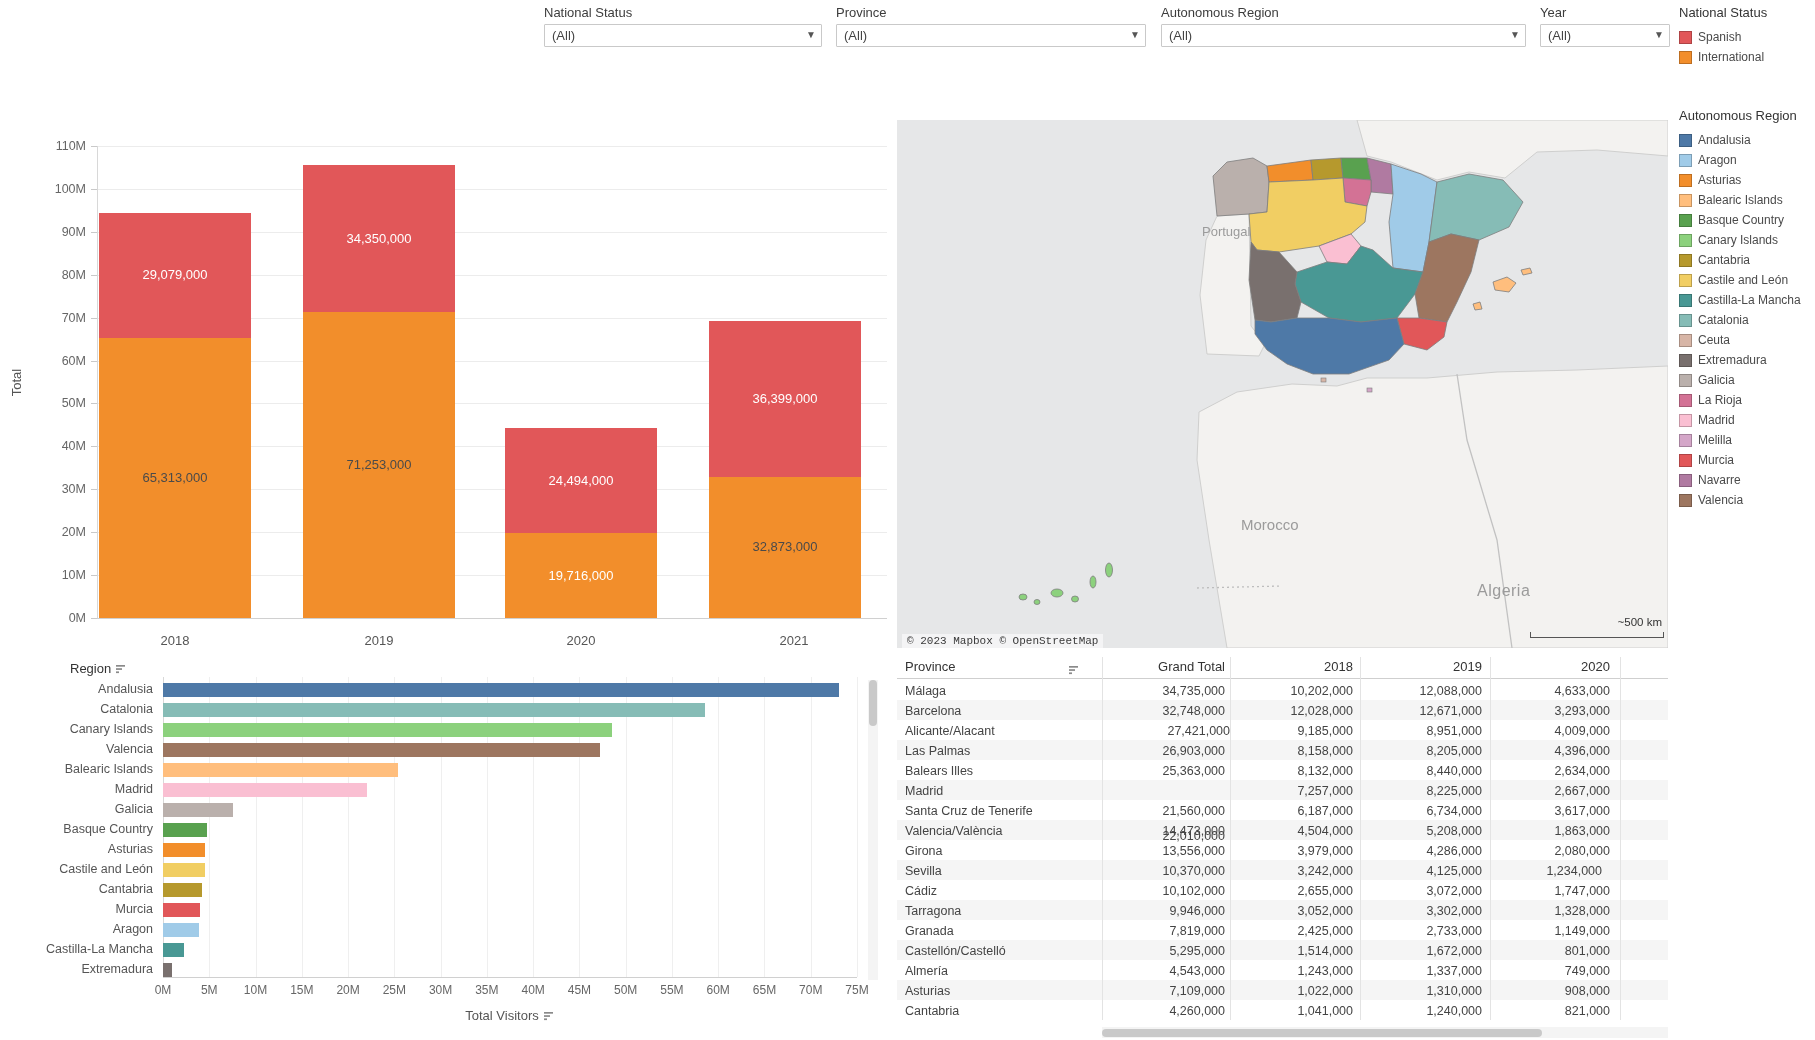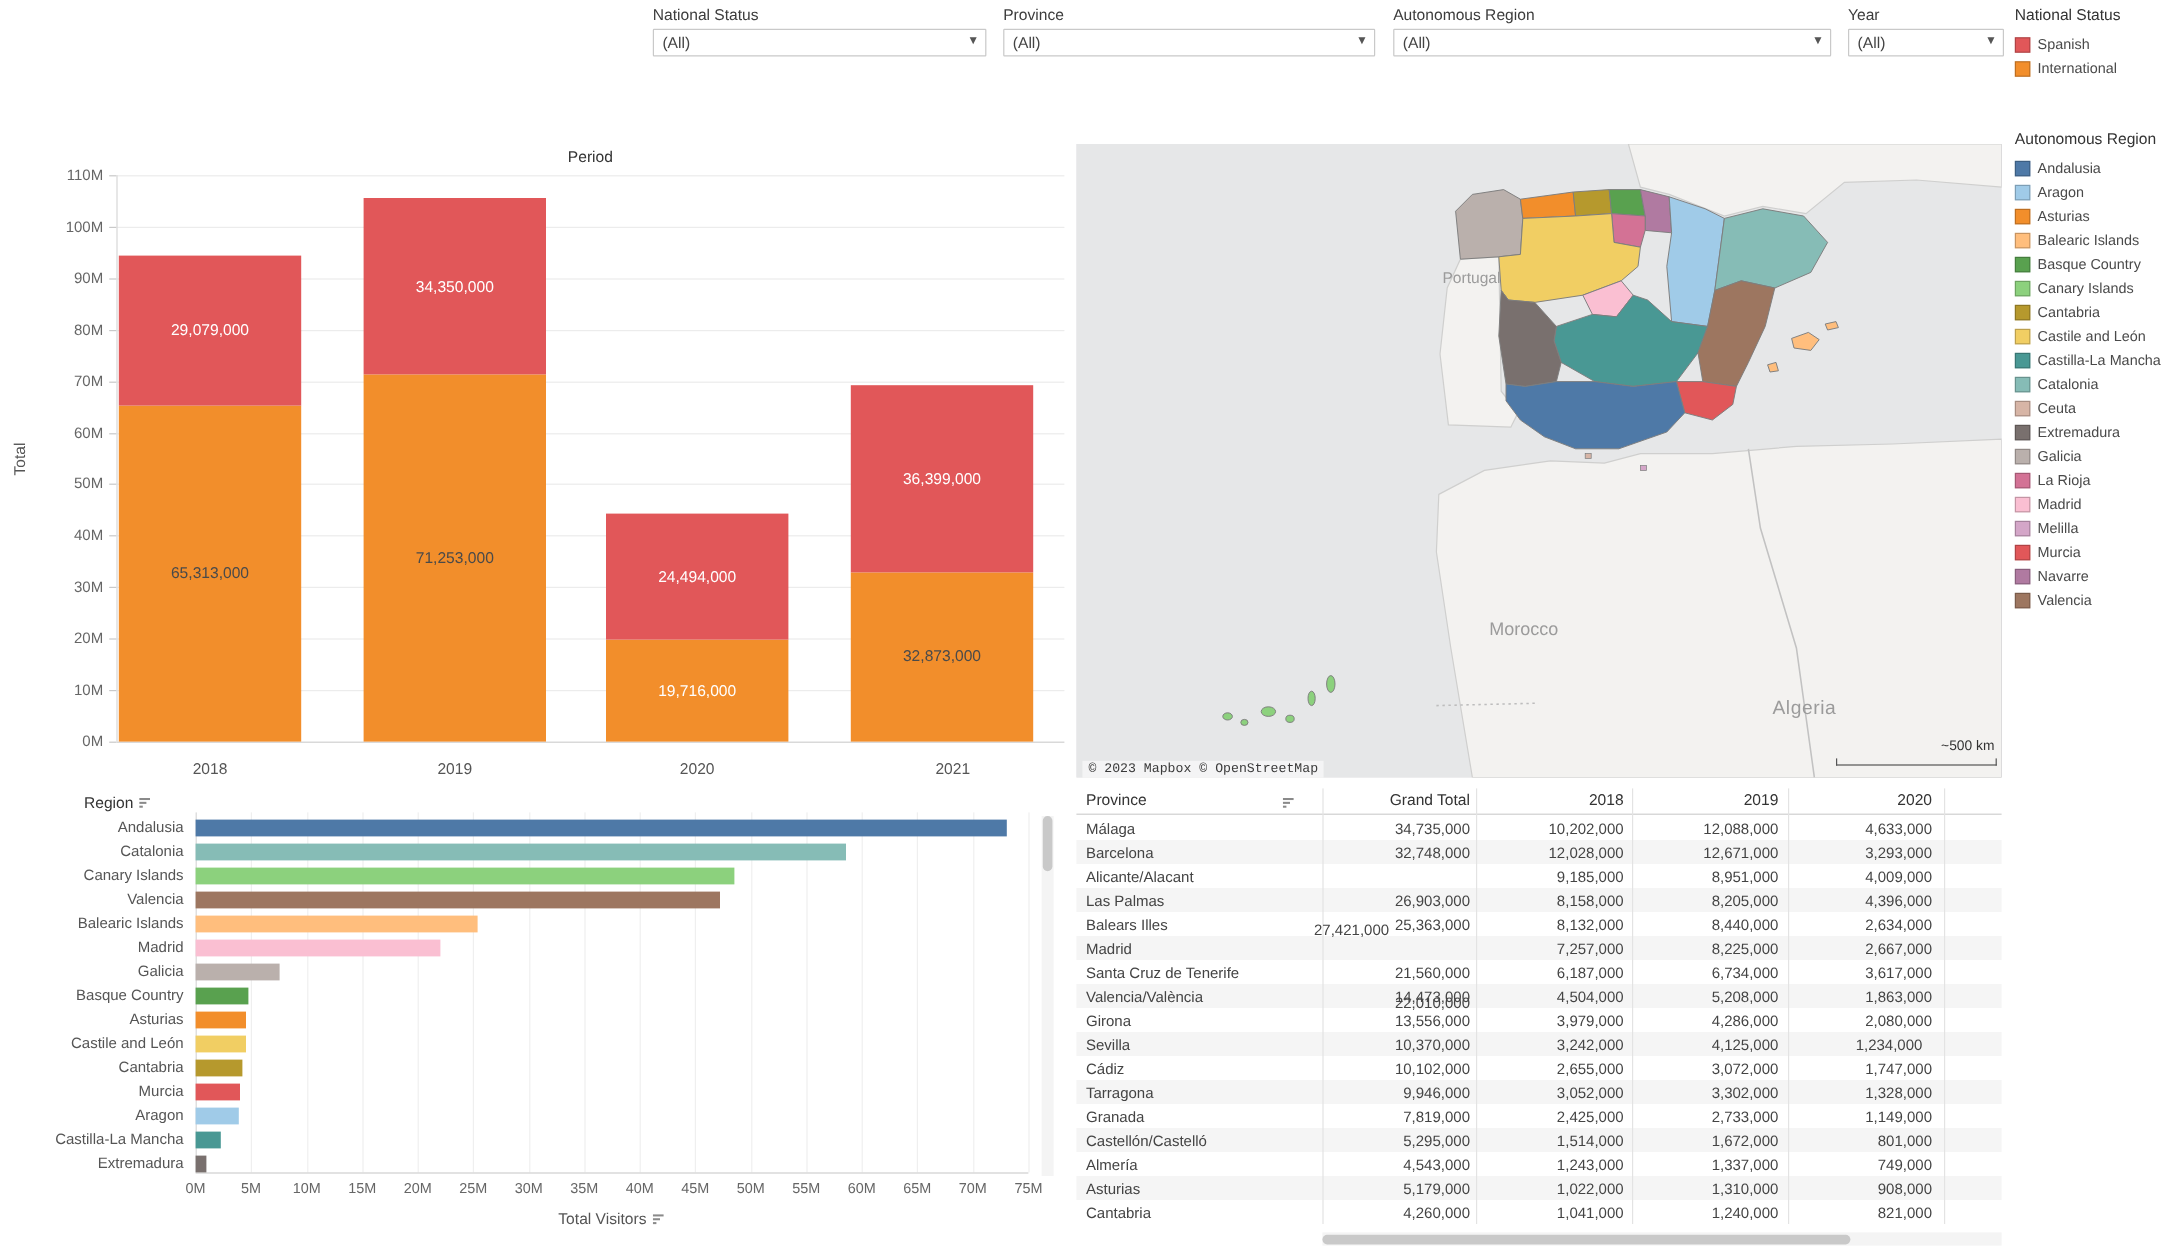--- a/index.html
+++ b/index.html
@@ -88,21 +88,20 @@
           <span class="legend-label">Spanish</span>
         </div>
         <div class="legend-item">
           <span class="legend-swatch" style="background: rgb(242, 142, 43);"></span>
           <span class="legend-label">International</span>
         </div>
       </div>
   </div>
 
   <div class="abs" id="stacked-chart" style="left:0;top:95px;width:897px;height:565px;">
-    <div class="abs axis-title" style="left:97px;top:28px;width:790px;text-align:center;color:#333;">Period</div>
     <div class="abs axis-title" style="left:-24px;top:280px;width:80px;text-align:center;transform:rotate(-90deg);">Total</div>
     <div class="abs" id="stacked-plot" style="left:0;top:0;width:897px;height:565px;">
         <div class="tick-label" style="position: absolute; left: 0px; top: 516px; width: 86px; text-align: right;">0M</div>
         <div style="position: absolute; left: 91px; top: 523px; width: 6px; height: 1px; background: rgb(201, 201, 201);"></div>
         <div class=" gridline" style="position: absolute; left: 97px; top: 480.091px; width: 790px; height: 1px;"></div>
         <div class="tick-label" style="position: absolute; left: 0px; top: 473.091px; width: 86px; text-align: right;">10M</div>
         <div style="position: absolute; left: 91px; top: 480.091px; width: 6px; height: 1px; background: rgb(201, 201, 201);"></div>
         <div class=" gridline" style="position: absolute; left: 97px; top: 437.182px; width: 790px; height: 1px;"></div>
         <div class="tick-label" style="position: absolute; left: 0px; top: 430.182px; width: 86px; text-align: right;">20M</div>
         <div style="position: absolute; left: 91px; top: 437.182px; width: 6px; height: 1px; background: rgb(201, 201, 201);"></div>
@@ -397,21 +396,21 @@
       <div class="tcell" style="position: absolute; left: 210px; top: 29px; width: 118px; text-align: right;">34,735,000</div>
       <div class="tcell" style="position: absolute; left: 340px; top: 29px; width: 116px; text-align: right;">10,202,000</div>
       <div class="tcell" style="position: absolute; left: 470px; top: 29px; width: 115px; text-align: right;">12,088,000</div>
       <div class="tcell" style="position: absolute; left: 600px; top: 29px; width: 113px; text-align: right;">4,633,000</div>
       <div class="tcell" style="position: absolute; left: 8px; top: 49px; width: 190px; text-align: left;">Barcelona</div>
       <div class="tcell" style="position: absolute; left: 210px; top: 49px; width: 118px; text-align: right;">32,748,000</div>
       <div class="tcell" style="position: absolute; left: 340px; top: 49px; width: 116px; text-align: right;">12,028,000</div>
       <div class="tcell" style="position: absolute; left: 470px; top: 49px; width: 115px; text-align: right;">12,671,000</div>
       <div class="tcell" style="position: absolute; left: 600px; top: 49px; width: 113px; text-align: right;">3,293,000</div>
       <div class="tcell" style="position: absolute; left: 8px; top: 69px; width: 190px; text-align: left;">Alicante/Alacant</div>
-      <div class="tcell" style="position: absolute; left: 198px; top: 69px; width: 118px;  margin-top: 44px;">27,421,000</div>
+      <div class="tcell" style="position: absolute; left: 215px; top: 69px; width: 118px; text-align: right;">27,421,000</div>
       <div class="tcell" style="position: absolute; left: 340px; top: 69px; width: 116px; text-align: right;">9,185,000</div>
       <div class="tcell" style="position: absolute; left: 470px; top: 69px; width: 115px; text-align: right;">8,951,000</div>
       <div class="tcell" style="position: absolute; left: 600px; top: 69px; width: 113px; text-align: right;">4,009,000</div>
       <div class="tcell" style="position: absolute; left: 8px; top: 89px; width: 190px; text-align: left;">Las Palmas</div>
       <div class="tcell" style="position: absolute; left: 210px; top: 89px; width: 118px; text-align: right;">26,903,000</div>
       <div class="tcell" style="position: absolute; left: 340px; top: 89px; width: 116px; text-align: right;">8,158,000</div>
       <div class="tcell" style="position: absolute; left: 470px; top: 89px; width: 115px; text-align: right;">8,205,000</div>
       <div class="tcell" style="position: absolute; left: 600px; top: 89px; width: 113px; text-align: right;">4,396,000</div>
       <div class="tcell" style="position: absolute; left: 8px; top: 109px; width: 190px; text-align: left;">Balears Illes</div>
       <div class="tcell" style="position: absolute; left: 210px; top: 109px; width: 118px; text-align: right;">25,363,000</div>
@@ -462,21 +461,21 @@
       <div class="tcell" style="position: absolute; left: 210px; top: 289px; width: 118px; text-align: right;">5,295,000</div>
       <div class="tcell" style="position: absolute; left: 340px; top: 289px; width: 116px; text-align: right;">1,514,000</div>
       <div class="tcell" style="position: absolute; left: 470px; top: 289px; width: 115px; text-align: right;">1,672,000</div>
       <div class="tcell" style="position: absolute; left: 600px; top: 289px; width: 113px; text-align: right;">801,000</div>
       <div class="tcell" style="position: absolute; left: 8px; top: 309px; width: 190px; text-align: left;">Almería</div>
       <div class="tcell" style="position: absolute; left: 210px; top: 309px; width: 118px; text-align: right;">4,543,000</div>
       <div class="tcell" style="position: absolute; left: 340px; top: 309px; width: 116px; text-align: right;">1,243,000</div>
       <div class="tcell" style="position: absolute; left: 470px; top: 309px; width: 115px; text-align: right;">1,337,000</div>
       <div class="tcell" style="position: absolute; left: 600px; top: 309px; width: 113px; text-align: right;">749,000</div>
       <div class="tcell" style="position: absolute; left: 8px; top: 329px; width: 190px; text-align: left;">Asturias</div>
-      <div class="tcell" style="position: absolute; left: 210px; top: 329px; width: 118px; text-align: right;">5,179,000</div>
+      <div class="tcell" style="position: absolute; left: 210px; top: 329px; width: 118px; text-align: right;">7,109,000</div>
       <div class="tcell" style="position: absolute; left: 340px; top: 329px; width: 116px; text-align: right;">1,022,000</div>
       <div class="tcell" style="position: absolute; left: 470px; top: 329px; width: 115px; text-align: right;">1,310,000</div>
       <div class="tcell" style="position: absolute; left: 600px; top: 329px; width: 113px; text-align: right;">908,000</div>
       <div class="tcell" style="position: absolute; left: 8px; top: 349px; width: 190px; text-align: left;">Cantabria</div>
       <div class="tcell" style="position: absolute; left: 210px; top: 349px; width: 118px; text-align: right;">4,260,000</div>
       <div class="tcell" style="position: absolute; left: 340px; top: 349px; width: 116px; text-align: right;">1,041,000</div>
       <div class="tcell" style="position: absolute; left: 470px; top: 349px; width: 115px; text-align: right;">1,240,000</div>
       <div class="tcell" style="position: absolute; left: 600px; top: 349px; width: 113px; text-align: right;">821,000</div>
       <div style="position: absolute; left: 205px; top: 372px; width: 566px; height: 11px; background: rgb(244, 244, 244);">
         <div class="scroll-thumb" style="position: absolute; left: 0px; top: 1.5px; width: 440px; height: 8px;"></div>

